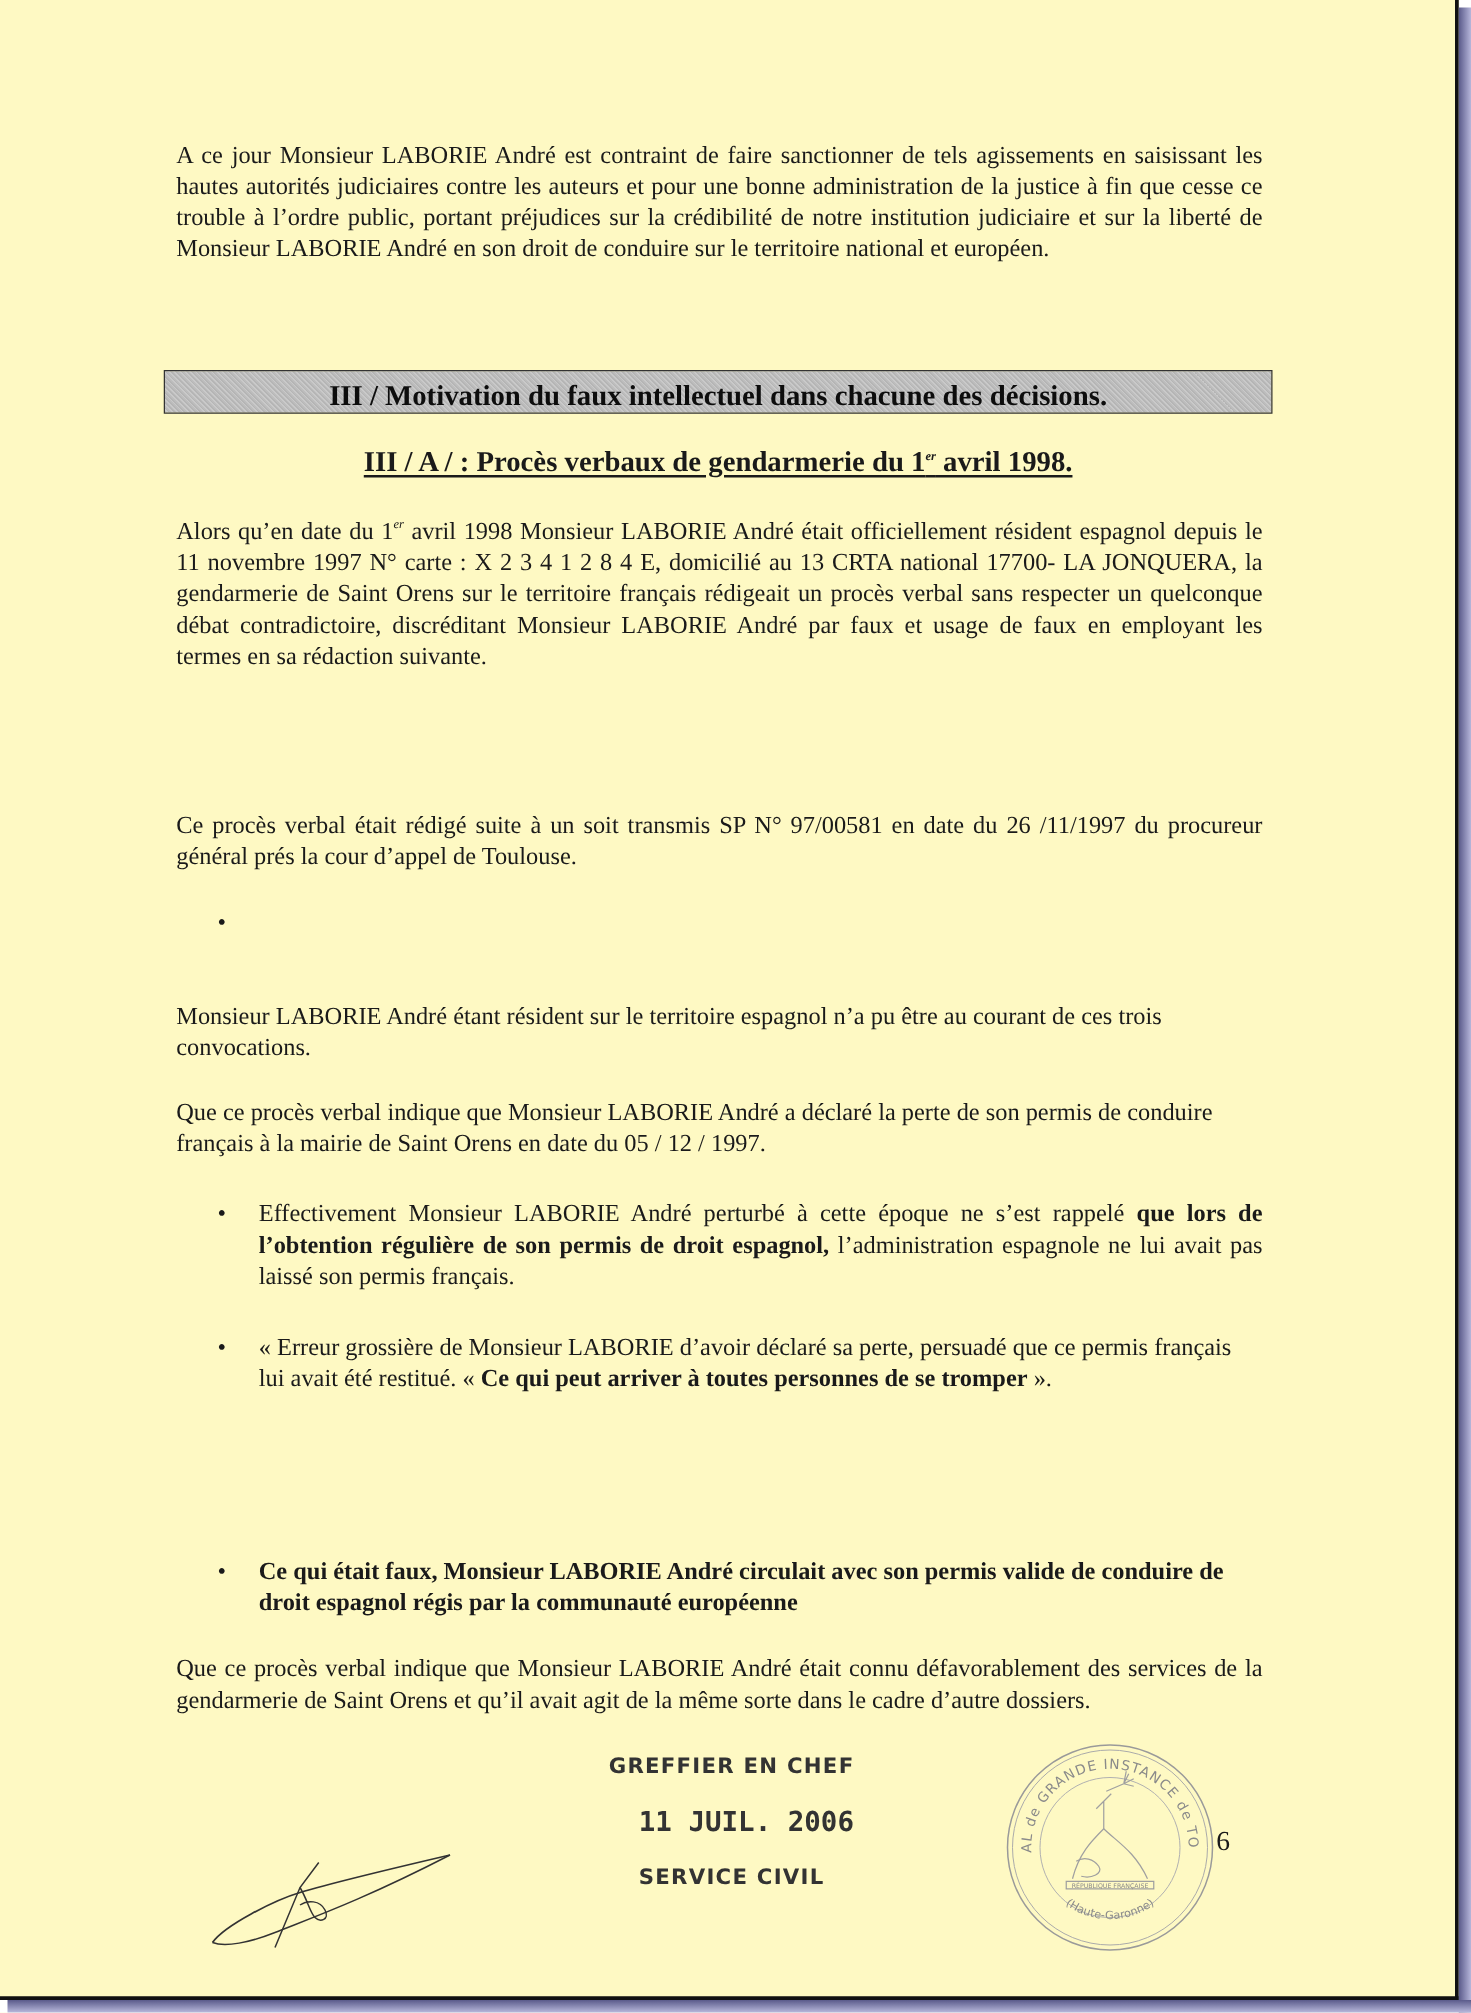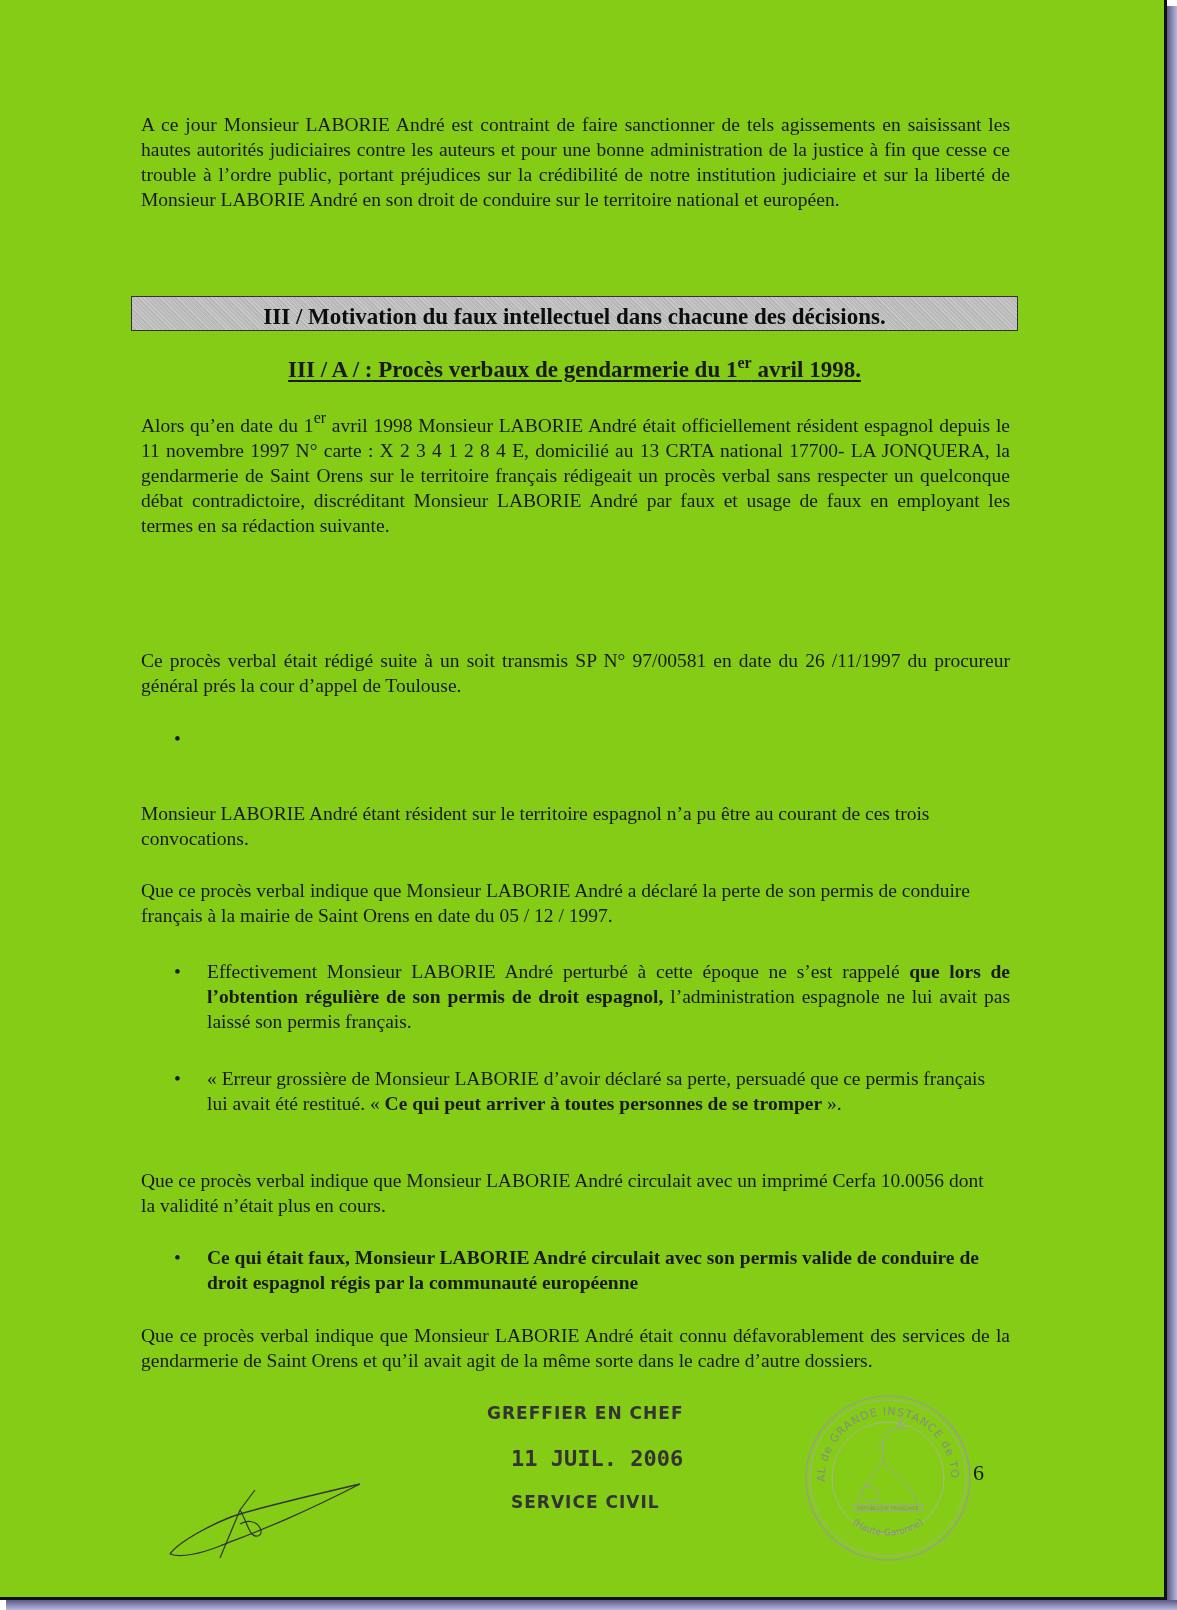--- a/index.html
+++ b/index.html
@@ -3,21 +3,21 @@
 <meta charset="utf-8">
 <style>
   html, body { margin: 0; padding: 0; background: #ffffff; }
   body {
     width: 1177px; height: 1610px; position: relative; overflow: hidden;
     font-family: "Liberation Serif", "DejaVu Serif", serif;
     color: #1a1a1a;
   }
   .page {
     position: absolute; left: 0; top: 0; width: 1167px; height: 1600px;
-    background: #84cc16;
+    background: #fef9c3;
     border-right: 3px solid #111;
     border-bottom: 3px solid #111;
     box-sizing: border-box;
   }
   .shadow-r { position: absolute; left: 1167px; top: 6px; width: 10px; height: 1604px;
     background: linear-gradient(to right, #5a5a8a, #b8b8dc); }
   .shadow-b { position: absolute; left: 6px; top: 1600px; width: 1171px; height: 10px;
     background: linear-gradient(to bottom, #5a5a8a, #b8b8dc); }
 
   .text { position: absolute; left: 141px; width: 869px; font-size: 19.5px; line-height: 25px; }
@@ -29,21 +29,21 @@
     position: absolute; left: 131px; top: 296px; width: 887px; height: 35px;
     box-sizing: border-box; border: 1.5px solid #333;
     background: repeating-linear-gradient(45deg, #bdbdbd 0 1px, #c9c9c9 1px 2px, #b5b5b5 2px 3px);
     display: flex; align-items: flex-end; justify-content: center;
     font-weight: bold; font-size: 23px; color: #0d0d0d;
   }
   .subtitle {
     position: absolute; left: 131px; width: 887px; top: 357px; text-align: center;
     font-weight: bold; font-size: 23px; text-decoration: underline; text-underline-offset: 3px;
   }
-  sup { font-size: 16px; vertical-align: 9px; line-height: 0; }
+  sup { font-size: 10px; vertical-align: 9px; line-height: 0; font-style: italic; }
 
   .bullet { position: absolute; left: 141px; width: 869px; font-size: 19.5px; line-height: 25px; }
   .bullet .dot { position: absolute; left: 33px; top: 0; }
   .bullet .body { margin-left: 66px; }
 
   .stamp {
     position: absolute; font-family: "DejaVu Sans", sans-serif; font-weight: bold; color: #333;
     letter-spacing: 1px;
   }
   .seal { position: absolute; left: 803px; top: 1393px; width: 170px; height: 170px; }
@@ -88,21 +88,20 @@
     </p>
   </div>
 
   <div class="bullet" style="top:1066px;">
     <span class="dot">•</span>
     <p class="body">
       <span>«  Erreur grossière de Monsieur LABORIE d’avoir déclaré sa perte, persuadé que ce permis français lui avait été restitué. «  </span><b>Ce qui peut arriver à toutes personnes de se tromper</b><span> ».</span>
     </p>
   </div>
 
-  <p class="text" style="top:1168px;width:850px;">Que ce procès verbal indique que Monsieur LABORIE André circulait avec un imprimé Cerfa 10.0056 dont la validité n’était plus en cours.</p>
 
   <div class="bullet" style="top:1245px;">
     <span class="dot">•</span>
     <p class="body"><b>Ce qui était faux, Monsieur LABORIE André circulait avec son permis valide de conduire de droit espagnol régis par  la communauté européenne</b></p>
   </div>
 
   <p class="text justify" style="top:1323px;">Que ce procès verbal indique que Monsieur LABORIE André était connu défavorablement des services de la gendarmerie de Saint Orens et qu’il avait agit de la même sorte dans le cadre d’autre dossiers.</p>
 
   <div class="stamp" style="left:487px;top:1403px;font-size:17px;">GREFFIER EN CHEF</div>
   <div class="stamp" style="left:511px;top:1446px;font-size:22px;font-family:'DejaVu Sans Mono',monospace;letter-spacing:0;">11 JUIL. 2006</div>

